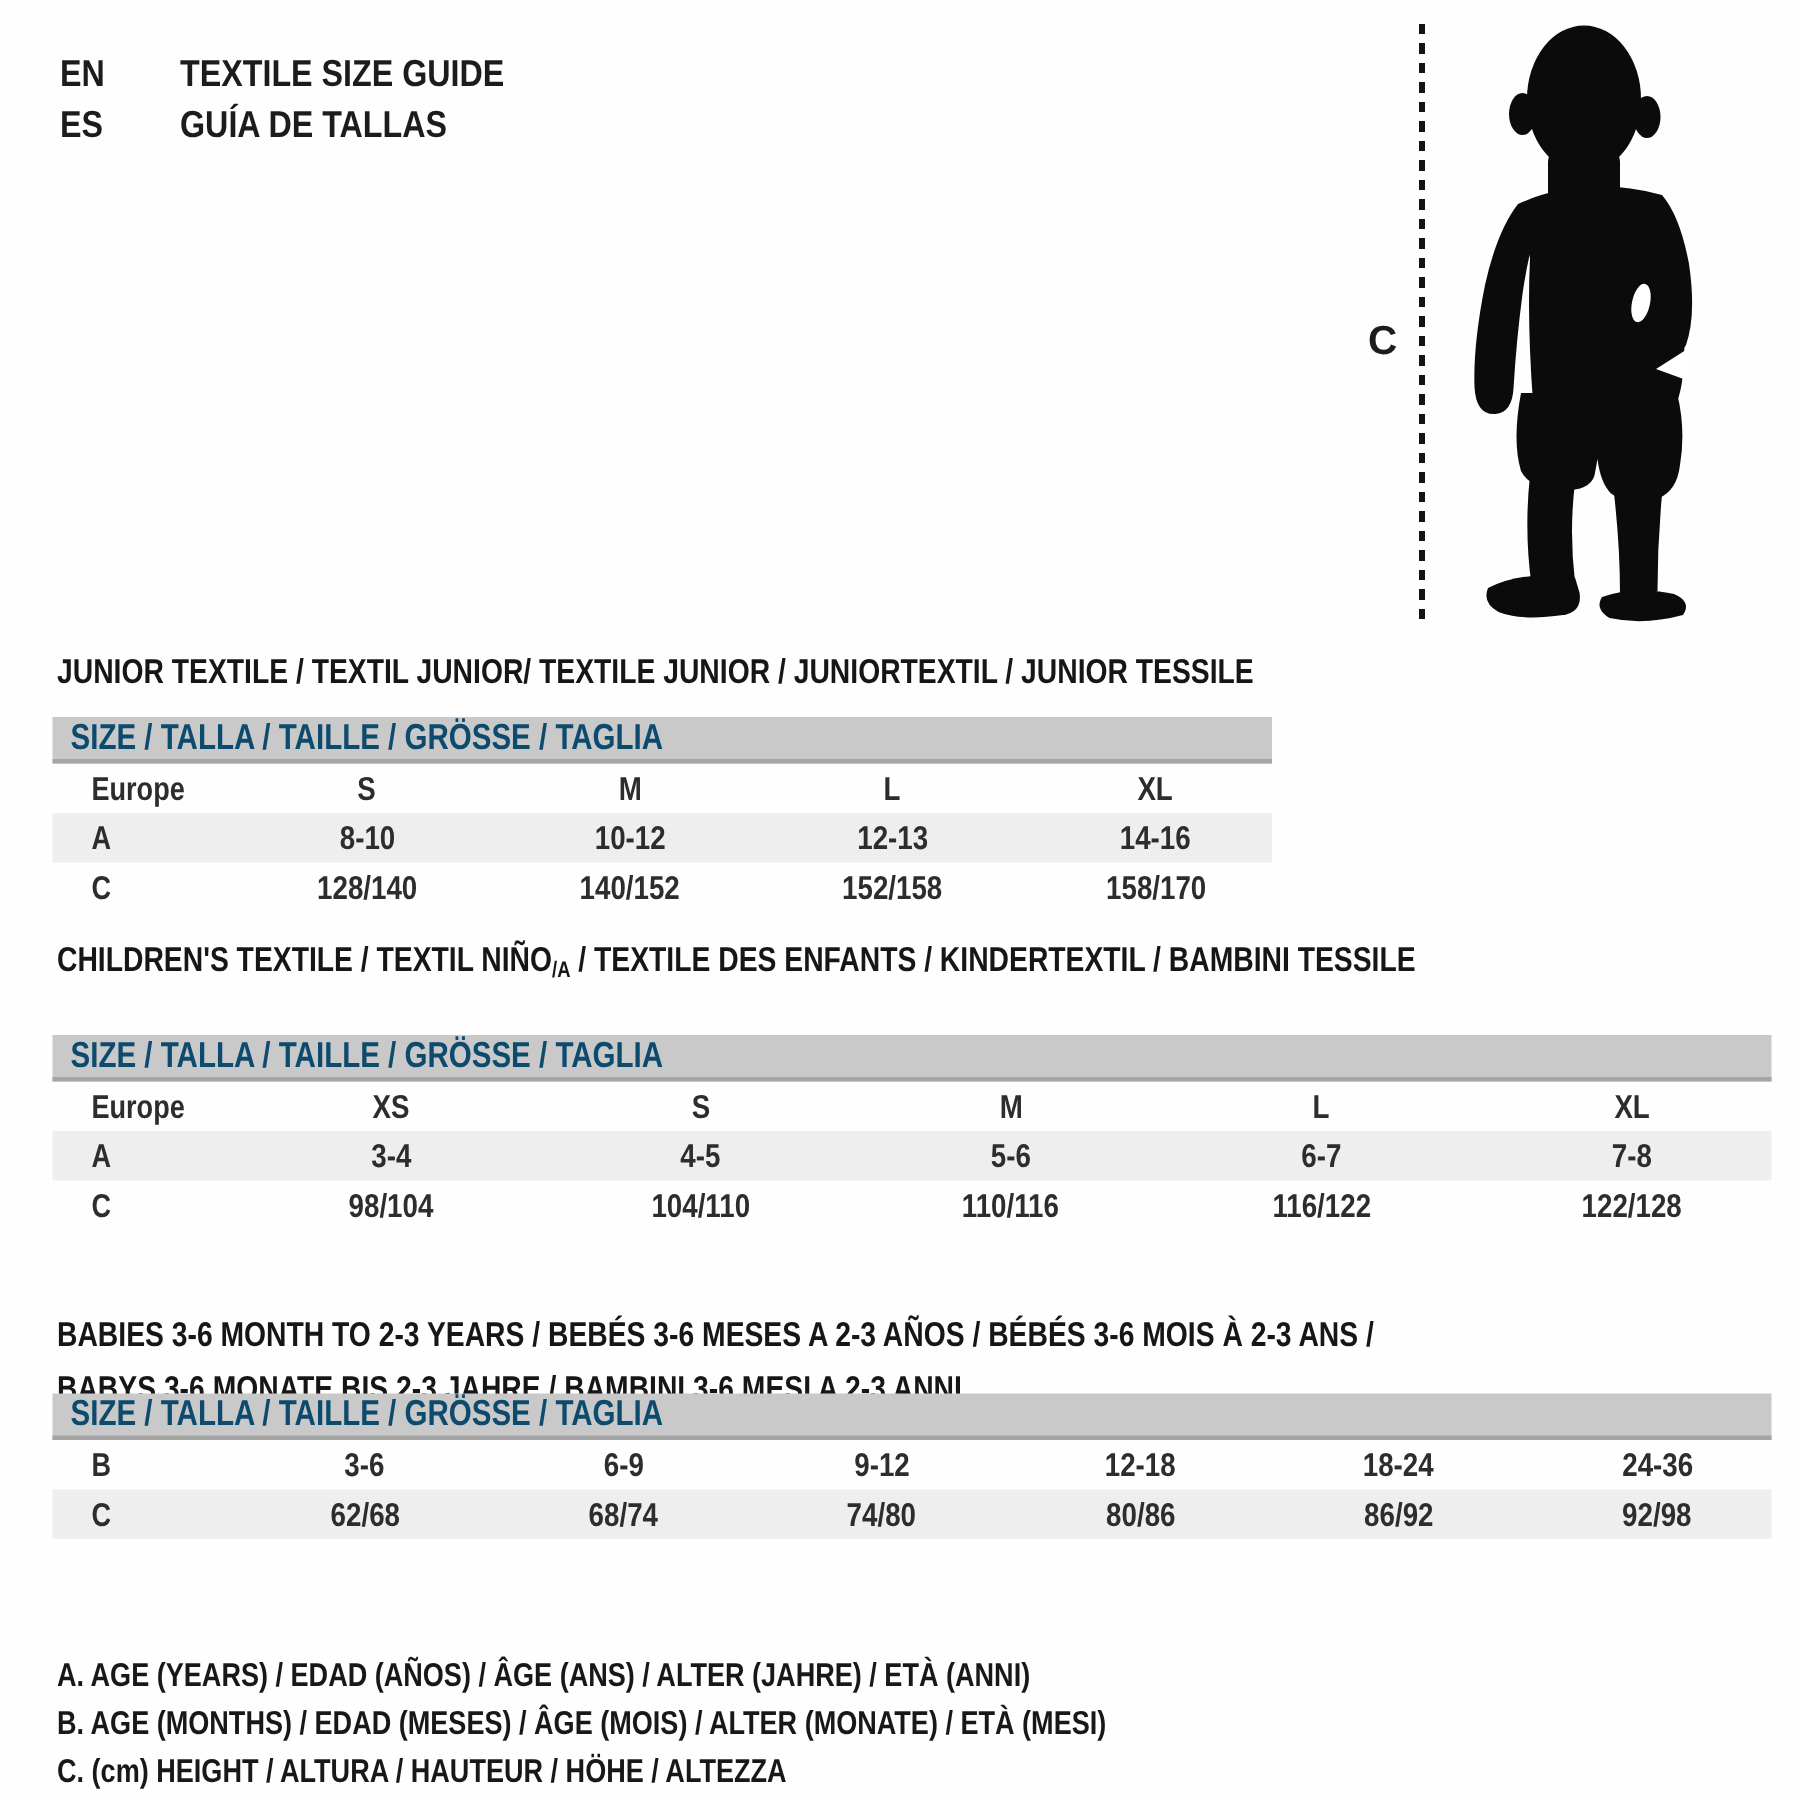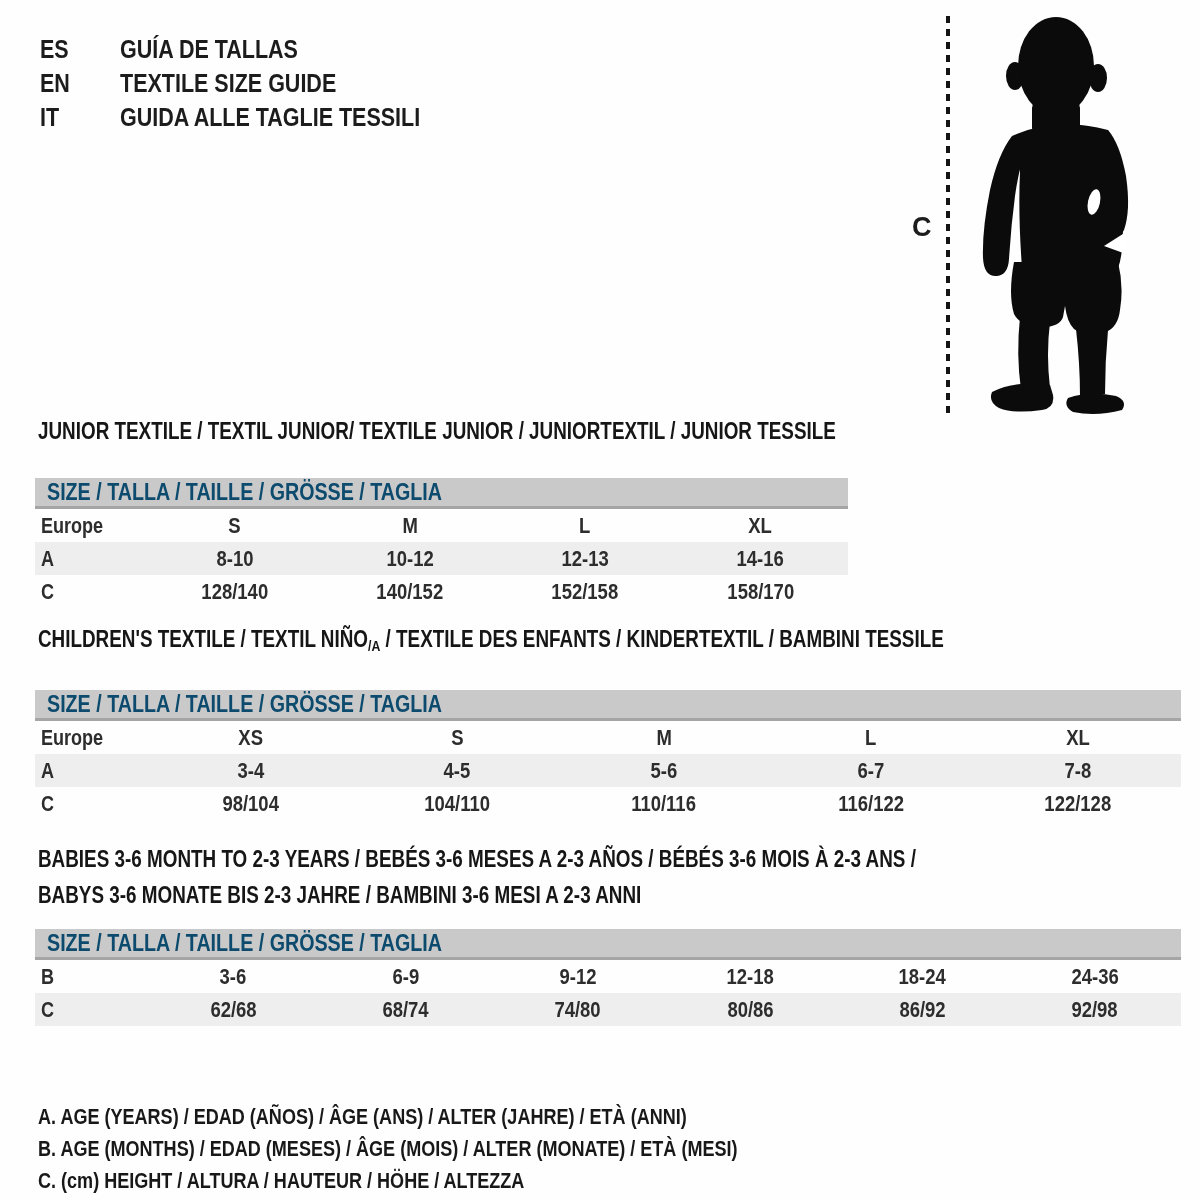--- a/index.html
+++ b/index.html
@@ -40,46 +40,42 @@
   .bar{
     height:31px;background:#c9c9c9;border-bottom:3px solid #a5a5a5;
     display:flex;align-items:center;padding-left:12px;box-sizing:border-box;
     font-size:24px;font-weight:700;color:#0c4a6e;
   }
   .trow{display:grid;height:33px;align-items:center;font-size:22px;font-weight:700;color:#2d2d2d;}
   .cols4{grid-template-columns:112px repeat(4,1fr);}
   .cols5{grid-template-columns:112px repeat(5,1fr);}
   .cols6{grid-template-columns:112px repeat(6,1fr);}
   .trow.alt{background:#eeeeee;}
-  .tcell{text-align:center;}
+  .tcell{text-align:center;margin-left:20px;}
   .tlabel{text-align:left;padding-left:6px;}
   .w-junior{width:813px;}
   .w-full{width:1146px;}
 
   
   .legend{position:absolute;left:38px;top:1104px;}
   .legend-row{height:32px;font-size:22px;font-weight:700;color:#181818;}
 </style>
 </head>
 <body>
 
 <div class="page">
 
   <div class="lang-block">
     <div class="lang-row">
-      <span class="lang-code"><span class="cond">ES</span></span>
-      <span class="lang-label"><span class="cond">GUÍA DE TALLAS</span></span>
-    </div>
-    <div class="lang-row">
       <span class="lang-code"><span class="cond">EN</span></span>
       <span class="lang-label"><span class="cond">TEXTILE SIZE GUIDE</span></span>
     </div>
     <div class="lang-row">
-      <span class="lang-code"><span class="cond">IT</span></span>
-      <span class="lang-label"><span class="cond">GUIDA ALLE TAGLIE TESSILI</span></span>
+      <span class="lang-code"><span class="cond">ES</span></span>
+      <span class="lang-label"><span class="cond">GUÍA DE TALLAS</span></span>
     </div>
   </div>
 
   <div class="dashed-line"></div>
   <div class="figure-label">C</div>
   <svg class="toddler" width="170" height="406" viewBox="0 0 170 406" xmlns="http://www.w3.org/2000/svg">
     <g fill="#0b0b0b">
       <ellipse cx="88" cy="52" rx="38" ry="49"></ellipse>
       <ellipse cx="47" cy="62" rx="9" ry="14"></ellipse>
       <ellipse cx="130" cy="64" rx="9" ry="14"></ellipse>
@@ -92,21 +88,21 @@
       <path d="M24,378 Q48,366 82,371 L85,381 Q87,394 74,396 Q46,400 31,394 Q20,388 24,378 Z"></path>
       <path d="M108,315 Q112,350 112,382 L137,380 Q137,348 140,316 Z"></path>
       <path d="M100,384 Q122,376 148,382 Q160,387 154,396 Q128,403 105,398 Q95,392 100,384 Z"></path>
     </g>
     <g fill="#ffffff">
       <ellipse cx="126" cy="188" rx="6" ry="13" transform="rotate(12 126 188)"></ellipse>
       <path d="M158,218 L136,232 L158,240 Z"></path>
     </g>
   </svg>
 
-  <div class="sec-title" style="top:418px;">
+  <div class="sec-title" style="top:434px;">
     <span class="cond">JUNIOR TEXTILE / TEXTIL JUNIOR/ TEXTILE JUNIOR / JUNIORTEXTIL / JUNIOR TESSILE</span>
   </div>
   <div class="size-table w-junior" style="top:478px;">
     <div class="bar">
       <span class="cond">SIZE / TALLA / TAILLE / GRÖSSE / TAGLIA</span>
     </div>
     <div class="trow cols4">
       <div class="tcell tlabel"><span class="cond">Europe</span></div>
       <div class="tcell"><span class="condc">S</span></div>
       <div class="tcell"><span class="condc">M</span></div>
@@ -155,21 +151,21 @@
     <div class="trow cols5">
       <div class="tcell tlabel"><span class="cond">C</span></div>
       <div class="tcell"><span class="condc">98/104</span></div>
       <div class="tcell"><span class="condc">104/110</span></div>
       <div class="tcell"><span class="condc">110/116</span></div>
       <div class="tcell"><span class="condc">116/122</span></div>
       <div class="tcell"><span class="condc">122/128</span></div>
     </div>
   </div>
 
-  <div class="sec-title" style="top:846px;">
+  <div class="sec-title" style="top:876px;">
     <span class="cond">BABIES 3-6 MONTH TO 2-3 YEARS / BEBÉS 3-6 MESES A 2-3 AÑOS / BÉBÉS 3-6 MOIS À 2-3 ANS /</span><br>
     <span class="cond" style="margin-top:9px;">BABYS 3-6 MONATE BIS 2-3 JAHRE / BAMBINI 3-6 MESI A 2-3 ANNI</span>
   </div>
   <div class="size-table w-full" style="top:929px;">
     <div class="bar">
       <span class="cond">SIZE / TALLA / TAILLE / GRÖSSE / TAGLIA</span>
     </div>
     <div class="trow cols6">
       <div class="tcell tlabel"><span class="cond">B</span></div>
       <div class="tcell"><span class="condc">3-6</span></div>

